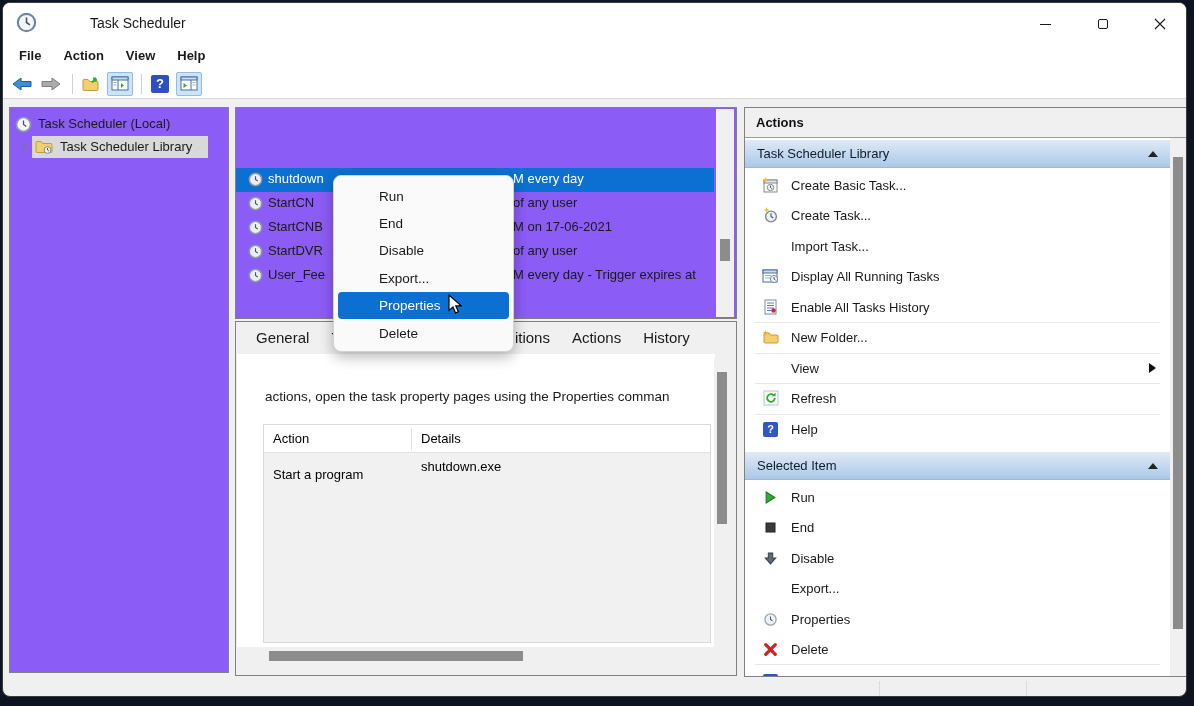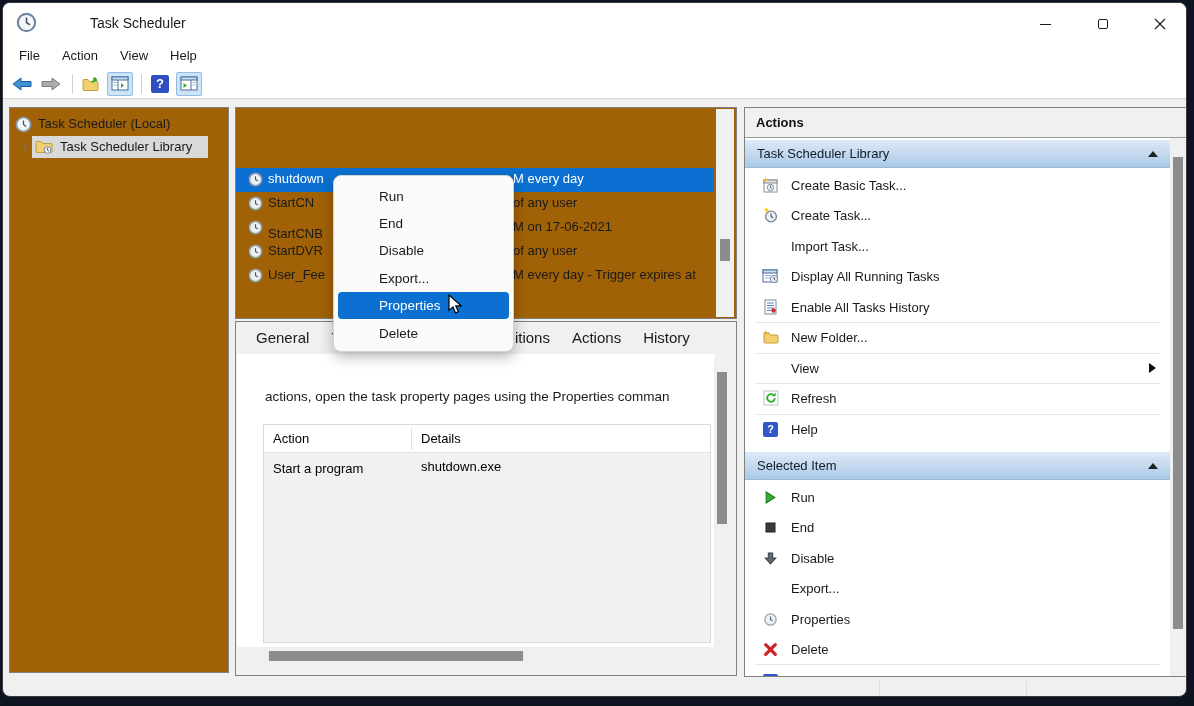--- a/index.html
+++ b/index.html
@@ -14,27 +14,27 @@
     position:absolute; left:2px; top:2px; width:1185px; height:695px;
     background:#f0f0f0; border:1px solid #3c3c3c; border-radius:8px; overflow:hidden;
   }
   
   .titlebar { position:absolute; left:0; top:0; right:0; height:40px; background:#fff; }
   .title-text { position:absolute; left:40px; top:12px; font-size:14px; color:#1a1a1a;margin-left:47px; }
   .win-btn { position:absolute; top:8px; width:46px; height:26px; display:flex; align-items:center; justify-content:center; }
   .btn-min span { width:11px; height:1px; background:#1a1a1a; display:block; }
   .btn-max span { width:10px; height:10px; border:1px solid #1a1a1a; border-radius:2px; display:block; }
   .menubar { position:absolute; left:0; top:40px; right:0; height:26px; background:#fff; display:flex; align-items:center; padding-left:5px; }
-  .menu-item { padding:0 11px; font-size:13px; color:#1a1a1a; height:22px; line-height:22px; }
+  .menu-item { padding:0 11px; font-size:13px; color:#1a1a1a; height:22px; line-height:22px;font-weight:bold; }
   .toolbar { position:absolute; left:0; top:66px; right:0; height:30px; background:#fff; border-bottom:1px solid #d7d7d7; display:flex; align-items:center; padding-left:6px; }
   .tool-btn { width:26px; height:24px; display:flex; align-items:center; justify-content:center; margin-right:3px; border:1px solid transparent; border-radius:2px; }
   .tool-btn.pressed { background:#cde4f7; border-color:#90bde4; }
   .tool-sep { width:1px; height:20px; background:#d0d0d0; margin:0 5px; }
   
-  .panel { position:absolute; background:#a16207; border:1px solid #808080; }
+  .panel { position:absolute; background:#8b5cf6; border:1px solid #808080; }
   .left-panel  { left:6px;  top:104px; width:220px; height:566px; }
   .list-panel  { left:232px; top:104px; width:502px; height:212px; }
   .lower-panel { left:232px; top:318px; width:502px; height:355px; background:#f0f0f0; }
   .actions-panel { left:741px; top:104px; width:443px; height:570px; }
   
   .tree-row { position:absolute; left:0; right:0; height:22px; display:flex; align-items:center; font-size:13px; color:#1a1a1a; }
   .tree-sel { position:absolute; left:22px; top:0; width:176px; height:22px; background:#d9d9d9; }
   .chev { width:6px; height:6px; border-right:1.4px solid #777; border-bottom:1.4px solid #777; transform:rotate(-45deg); }
   
   .lv-head { position:absolute; left:0; top:0; right:0; height:34px; font-size:13px; color:#1a1a1a; }
@@ -190,21 +190,21 @@
           </svg></span>
       <span class="abs" style="left:32px;top:3px">StartCN</span>
       <span class="frag" style="top:3px">of any user</span>
     </div>
 
     <div class="lv-row" style="top:108px;width:478px">
       <span class="abs" style="left:12px;top:4px"><svg width="15" height="15" viewBox="0 0 16 16">
             <circle cx="8" cy="8" r="6.6" fill="#eceff2" stroke="#8d99a8" stroke-width="1.6"></circle>
             <path d="M8 4.5V8l2.4 1.6" stroke="#44546a" stroke-width="1.2" fill="none"></path>
           </svg></span>
-      <span class="abs" style="left:32px;top:10px">StartCNB</span>
+      <span class="abs" style="left:32px;top:3px">StartCNB</span>
       <span class="frag" style="top:3px">M on 17-06-2021</span>
     </div>
 
     <div class="lv-row" style="top:132px;width:478px">
       <span class="abs" style="left:12px;top:4px"><svg width="15" height="15" viewBox="0 0 16 16">
             <circle cx="8" cy="8" r="6.6" fill="#eceff2" stroke="#8d99a8" stroke-width="1.6"></circle>
             <path d="M8 4.5V8l2.4 1.6" stroke="#44546a" stroke-width="1.2" fill="none"></path>
           </svg></span>
       <span class="abs" style="left:32px;top:3px">StartDVR</span>
       <span class="frag" style="top:3px">of any user</span>
@@ -235,21 +235,21 @@
     </div>
     <div class="lower-white">
       <span class="desc" style="top:35px">actions, open the task property pages using the Properties comman</span>
       <div class="atable">
         <div class="thead">
           <span class="abs" style="left:9px;top:6px">Action</span>
           <span class="abs" style="left:157px;top:6px">Details</span>
           <span class="col-div" style="left:147px;top:3px"></span>
         </div>
         <div class="abs" style="left:0;top:28px;right:0;height:26px">
-          <span class="abs" style="left:9px;top:8px">Start a program</span>
+          <span class="abs" style="left:9px;top:14px">Start a program</span>
           <span class="abs" style="left:157px;top:6px">shutdown.exe</span>
         </div>
       </div>
     </div>
     <div class="sb-track-v" style="right:6px;top:36px;width:16px;height:290px">
       <div class="sb-thumb" style="left:3px;top:14px;width:10px;height:152px"></div>
     </div>
     <div class="abs" style="left:6px;right:24px;top:327px;height:14px;background:#f0f0f0">
       <div class="sb-thumb" style="left:27px;top:2px;width:254px;height:10px"></div>
     </div>

